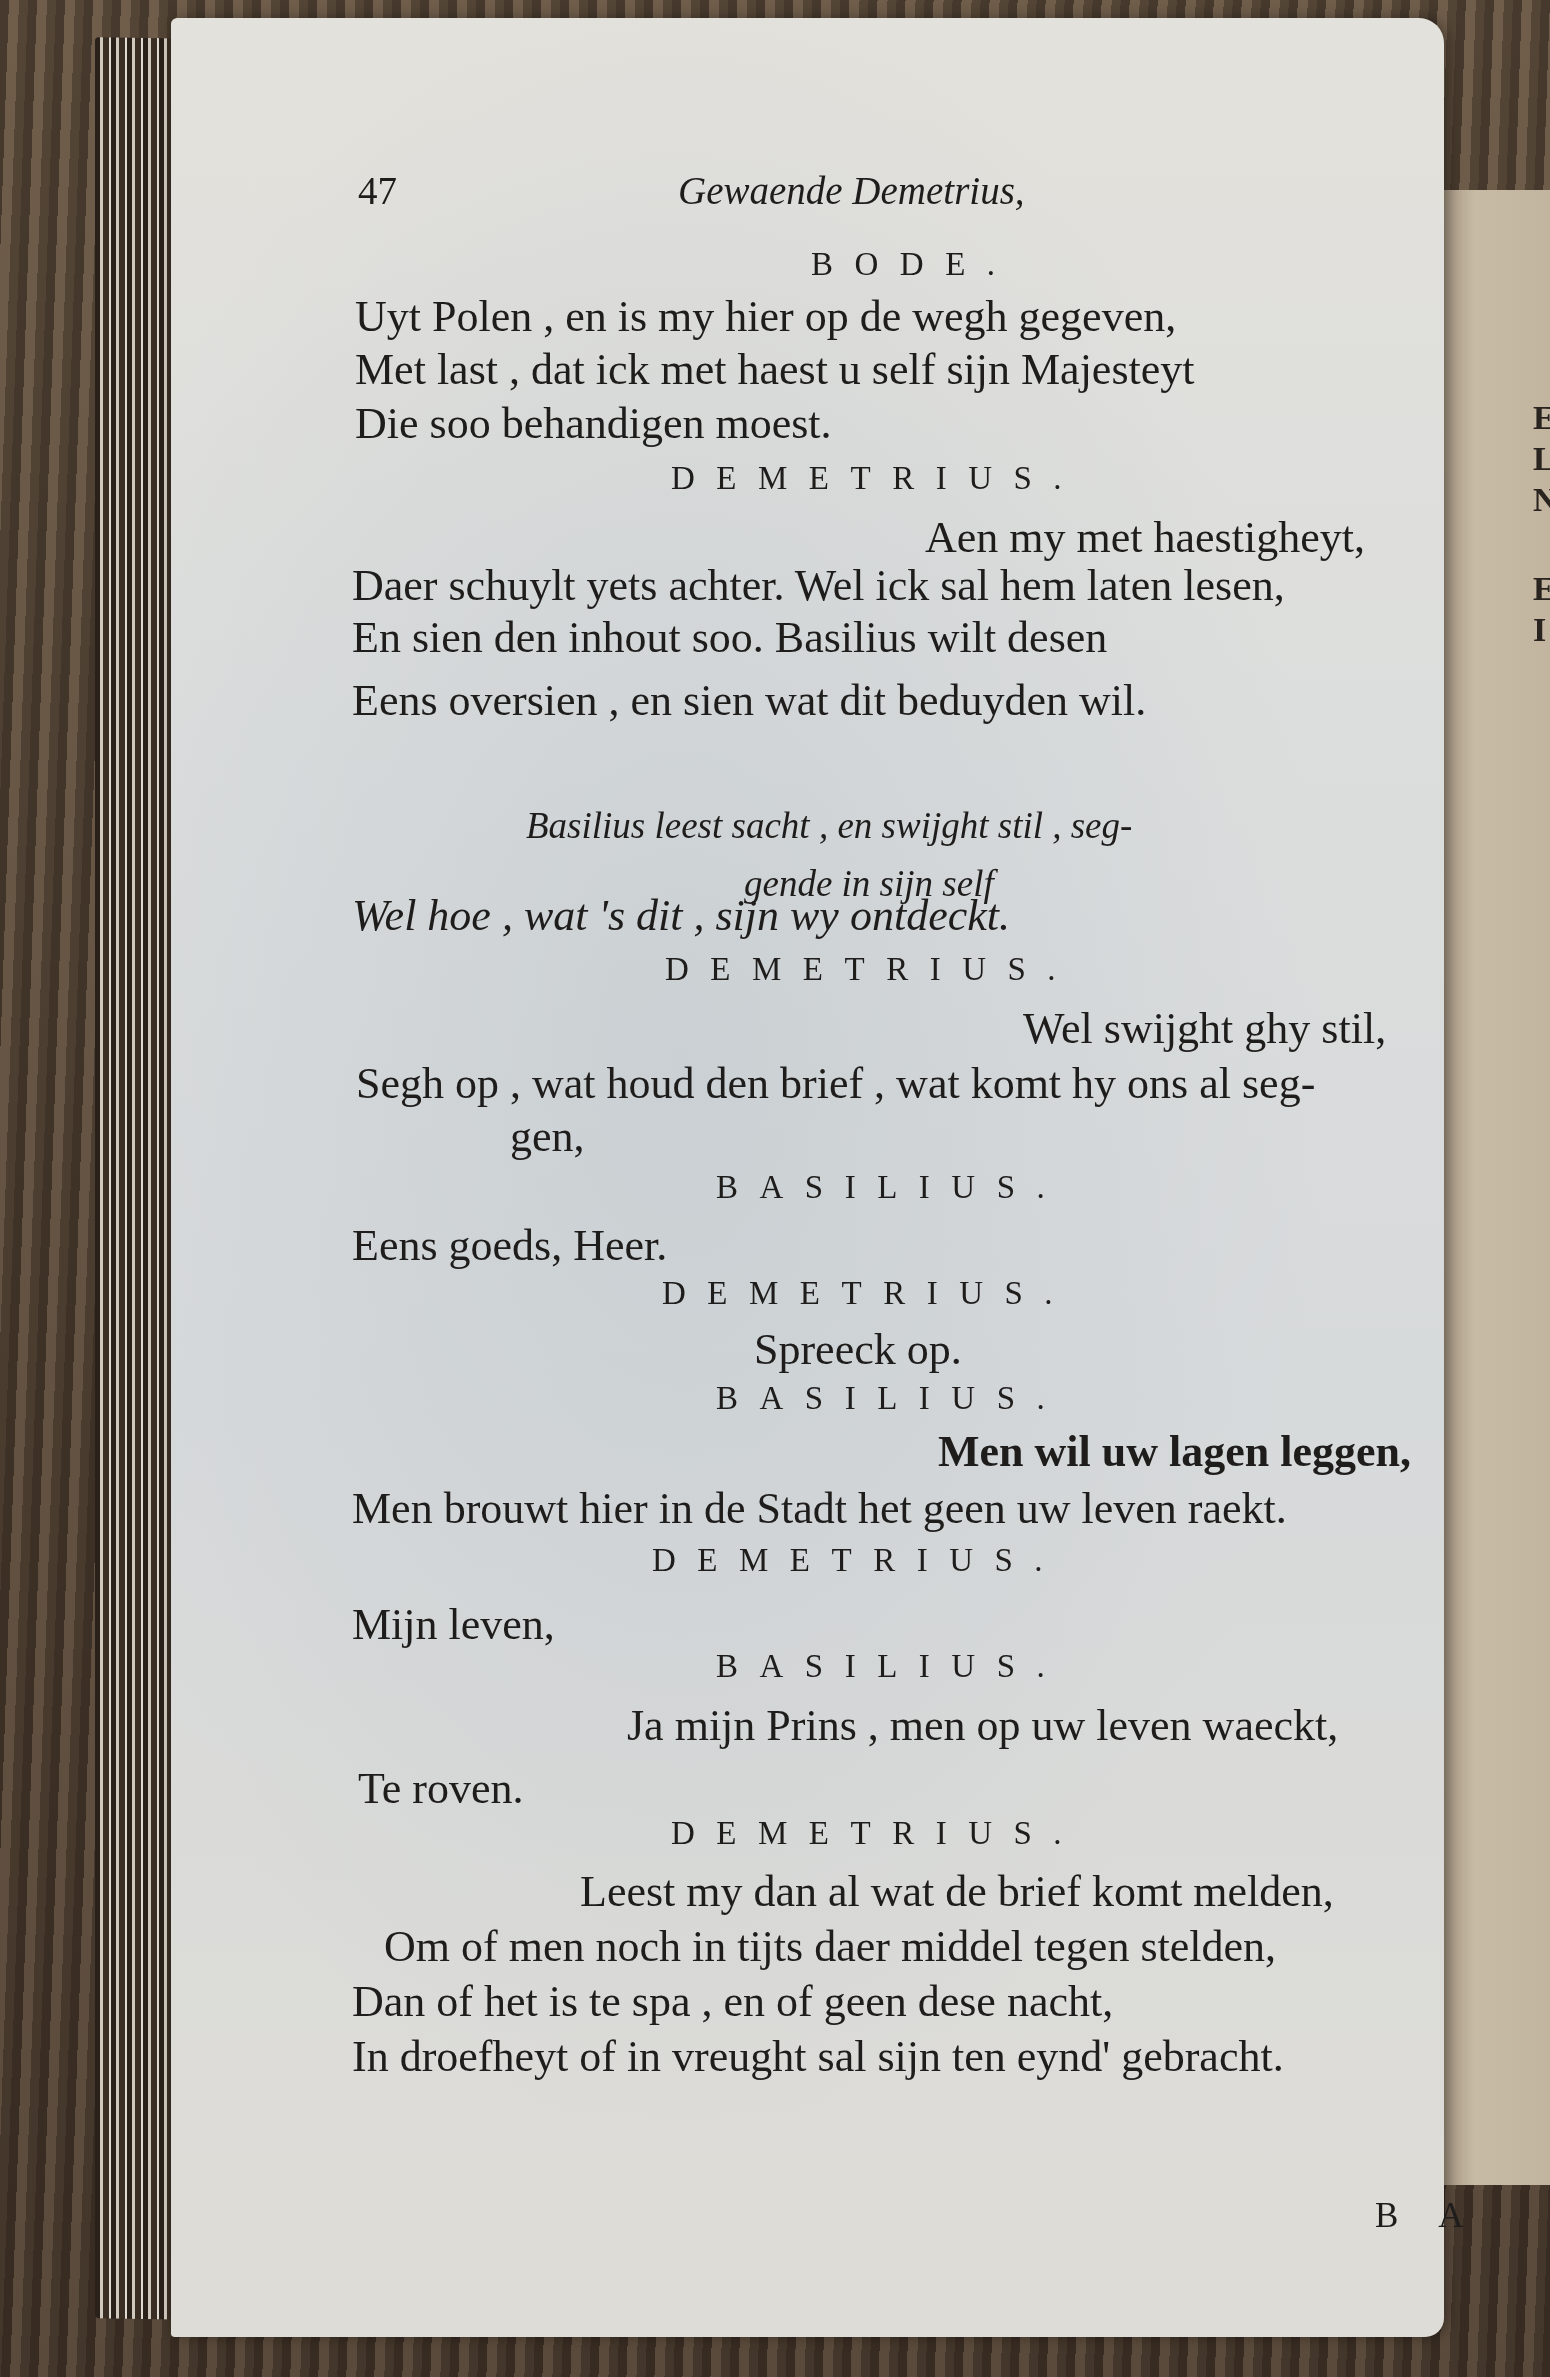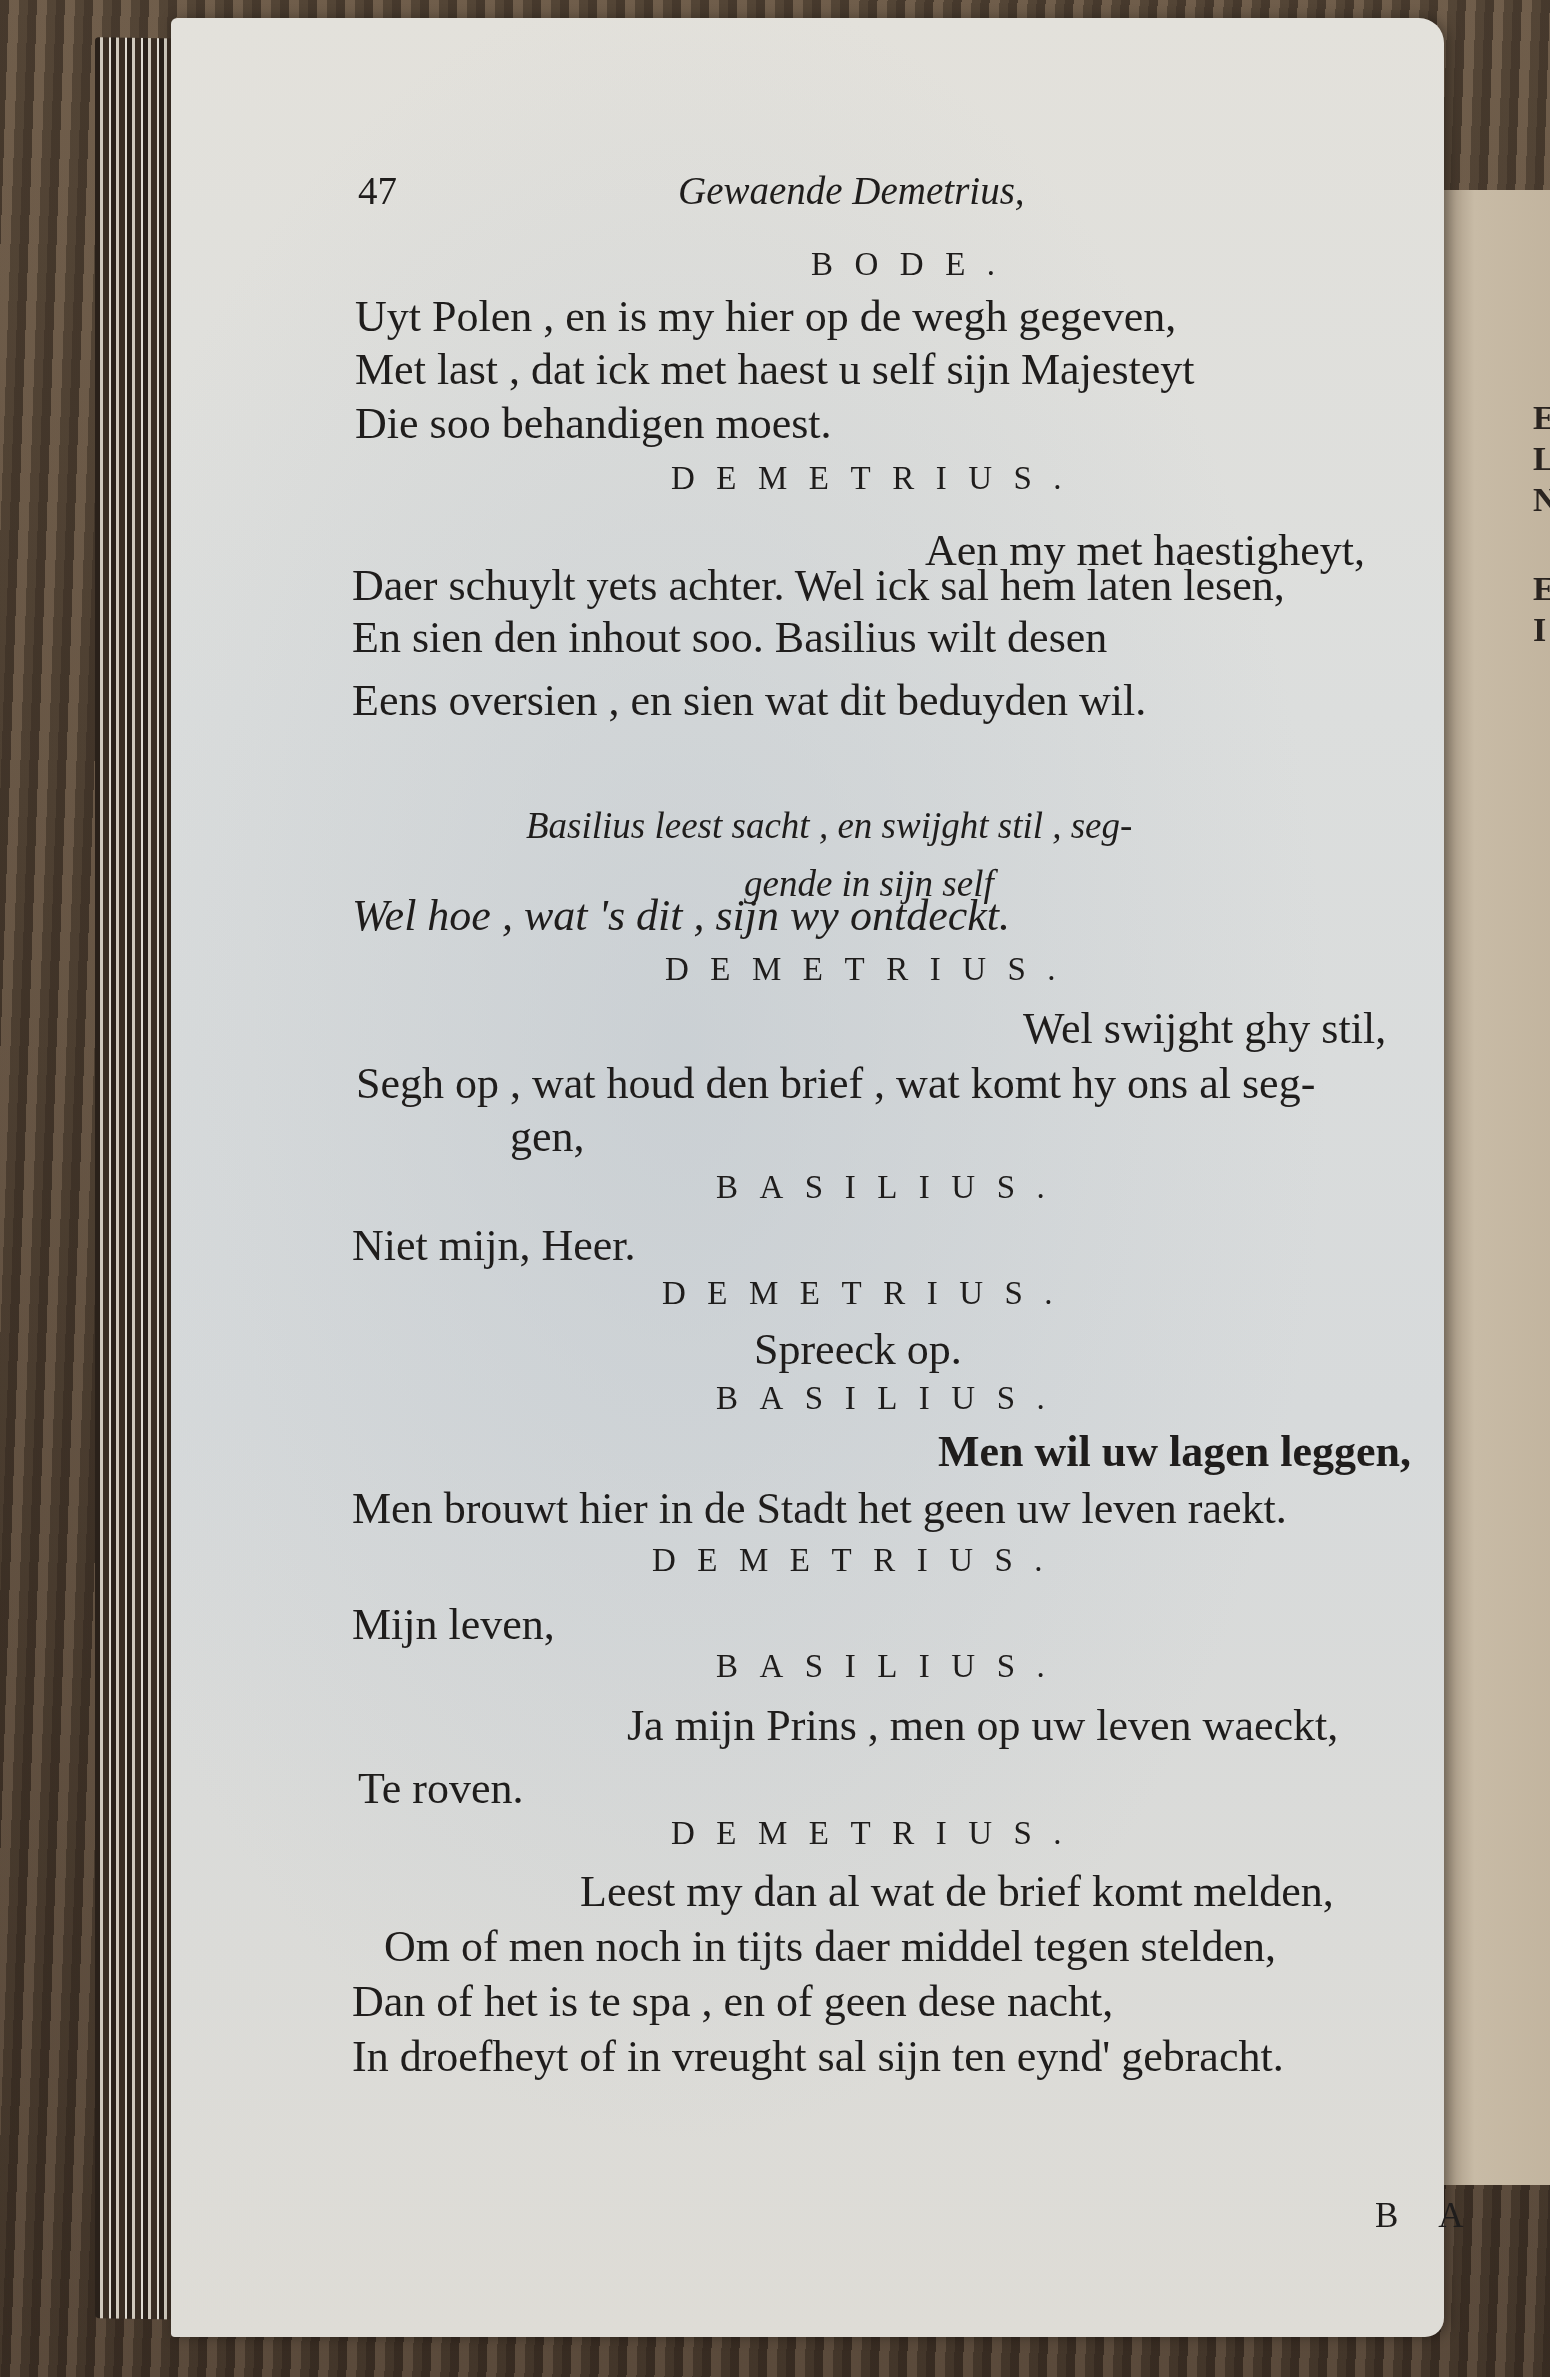--- a/index.html
+++ b/index.html
@@ -66,36 +66,36 @@
 
 <div class="line page-num" style="left:358px; top:171px;">47</div>
 <div class="line running-head" style="left:678px; top:171px;">Gewaende Demetrius,</div>
 
 <div class="line speaker" style="left:811px; top:248px;">BODE.</div>
 <div class="line" style="left:355px; top:295px;">Uyt Polen , en is my hier op de wegh gegeven,</div>
 <div class="line" style="left:355px; top:348px;">Met last , dat ick met haest u self sijn Majesteyt</div>
 <div class="line" style="left:355px; top:402px;">Die soo behandigen moest.</div>
 
 <div class="line speaker" style="left:671px; top:462px;">DEMETRIUS.</div>
-<div class="line" style="left:925px; top:516px;margin-top:13px;">Aen my met haestigheyt,</div>
+<div class="line" style="left:925px; top:516px;">Aen my met haestigheyt,</div>
 <div class="line" style="left:352px; top:564px;">Daer schuylt yets achter.  Wel ick sal hem laten lesen,</div>
 <div class="line" style="left:352px; top:616px;">En sien den inhout soo.  Basilius wilt desen</div>
 <div class="line" style="left:352px; top:679px;">Eens oversien , en sien wat dit beduyden wil.</div>
 
 <div class="line stage" style="left:526px; top:772px;">Basilius leest sacht , en swijght stil , seg-</div>
 <div class="line stage" style="left:744px; top:830px;">gende in sijn self</div>
 
 <div class="line" style="left:352px; top:894px;font-style:italic;">Wel hoe ,  wat 's dit ,  sijn wy ontdeckt.</div>
 <div class="line speaker" style="left:665px; top:953px;">DEMETRIUS.</div>
 <div class="line" style="left:1023px; top:1007px;">Wel swijght ghy stil,</div>
 <div class="line" style="left:356px; top:1062px;">Segh op , wat houd den brief ,  wat komt hy ons al seg-</div>
 <div class="line" style="left:510px; top:1115px;">gen,</div>
 
 <div class="line speaker" style="left:716px; top:1171px;">BASILIUS.</div>
-<div class="line" style="left:352px; top:1224px;">Niet mijn, Heer.</div>
+<div class="line" style="left:352px; top:1224px;">Eens goeds, Heer.</div>
 <div class="line speaker" style="left:662px; top:1277px;">DEMETRIUS.</div>
 <div class="line" style="left:754px; top:1328px;">Spreeck op.</div>
 <div class="line speaker" style="left:716px; top:1382px;">BASILIUS.</div>
 <div class="line" style="left:938px; top:1430px;font-weight:bold;">Men wil uw lagen leggen,</div>
 <div class="line" style="left:352px; top:1487px;">Men brouwt hier in de Stadt het geen uw leven raekt.</div>
 
 <div class="line speaker" style="left:652px; top:1544px;">DEMETRIUS.</div>
 <div class="line" style="left:352px; top:1603px;">Mijn leven,</div>
 <div class="line speaker" style="left:716px; top:1650px;">BASILIUS.</div>
 <div class="line" style="left:627px; top:1704px;">Ja mijn Prins , men op uw leven waeckt,</div>

